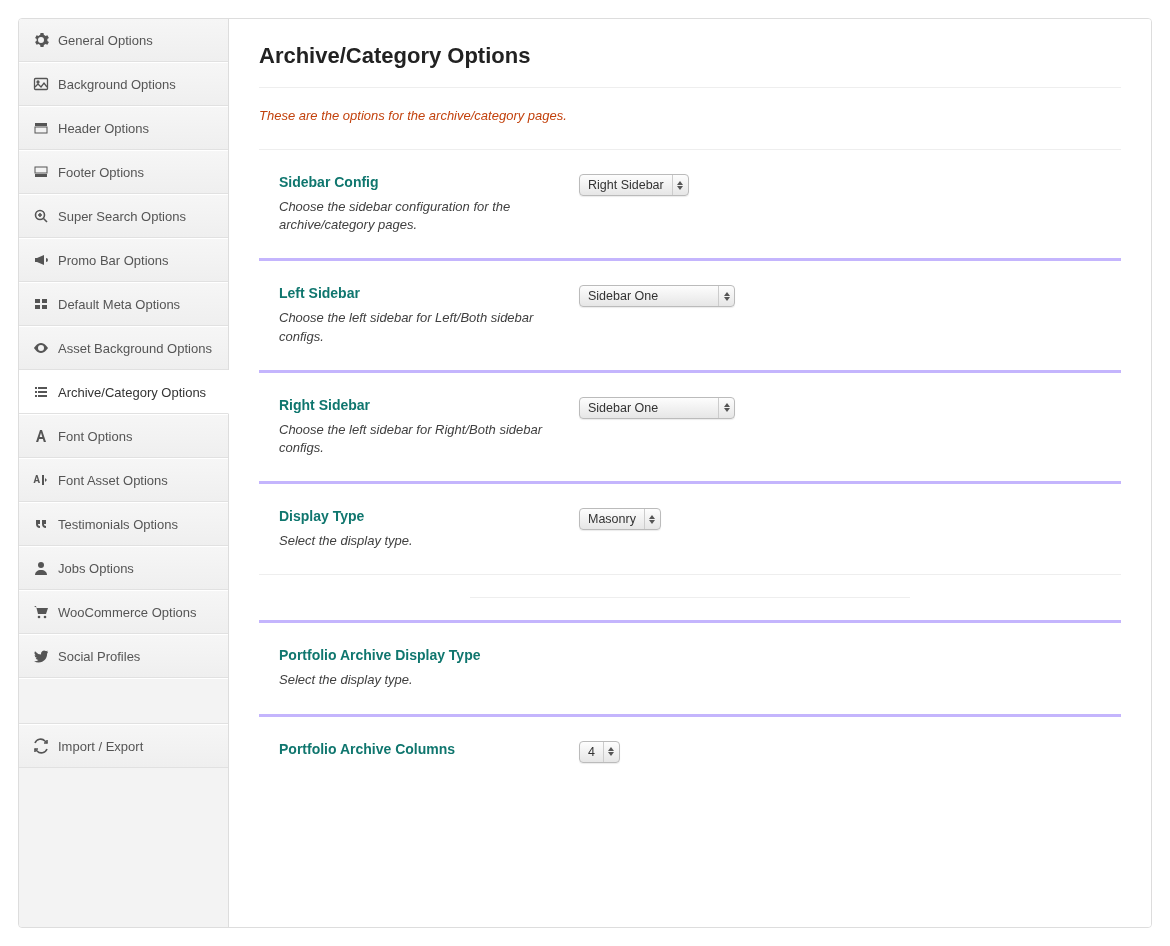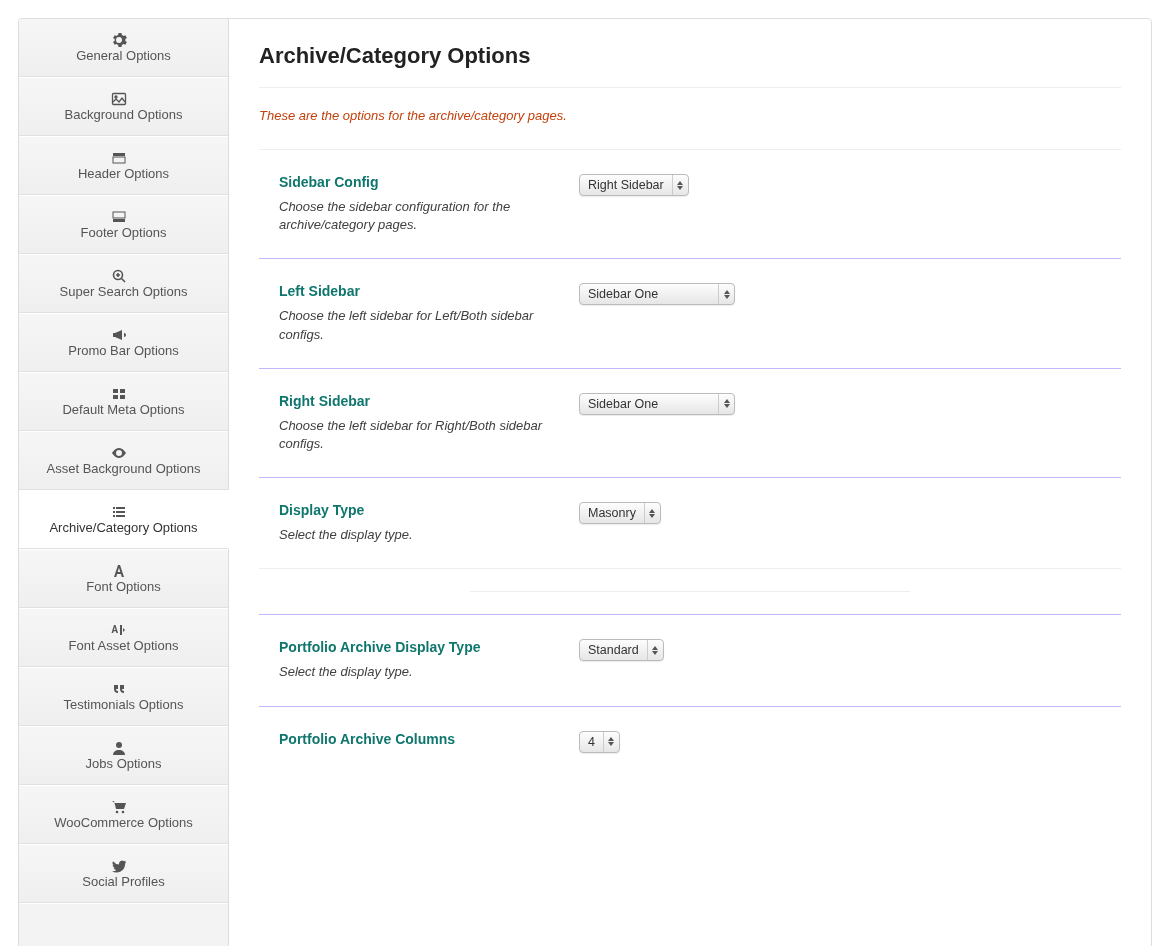--- a/index.html
+++ b/index.html
@@ -27,21 +27,20 @@
     .sidebar-item {
       display: flex;
       align-items: center;
       padding: 13px 14px;
       color: #555;
       cursor: pointer;
       border-top: 1px solid #fff;
       border-bottom: 1px solid #e1e1e1;
       background: linear-gradient(#f6f6f6, #efefef);
       font-size: 13px;
-      flex-direction: column;
     }
     .sidebar-item:first-child { border-top: none; }
     .sidebar-item.active {
       background: #fff;
       color: #333;
       border-right: 1px solid #fff;
       margin-right: -1px;
     }
     .sidebar-icon {
       width: 16px;
@@ -74,21 +73,21 @@
     }
     .page-intro {
       font-style: italic;
       color: #c2410c;
       padding: 20px 0 26px;
       font-size: 13px;
     }
     .option-row {
       display: flex;
       padding: 24px 0;
-      border-top: 1px solid #c4b5fd;
+      border-top: 3px solid #c4b5fd;
     }
     .option-row:first-of-type { border-top: 1px solid #eee; }
     .option-left {
       width: 320px;
       padding-right: 30px;
       padding-left: 20px;
     }
     .option-title {
       font-weight: bold;
       color: #0f766e;
@@ -366,27 +365,20 @@
             </div></div>
         </div>
         <div class="spacer-row">
           <div class="spacer-inner"></div>
         </div>
         <div class="option-row">
           <div class="option-left">
             <div class="option-title">Portfolio Archive Display Type</div>
             <div class="option-desc">Select the display type.</div>
           </div>
-          <div class="option-right"><div class="faux-select">
-              <span class="faux-select-text">Standard</span>
-              <span class="faux-select-caret">
-                <span class="caret-up"></span>
-                <span class="caret-down"></span>
-              </span>
-            </div></div>
         </div>
         <div class="option-row">
           <div class="option-left">
             <div class="option-title">Portfolio Archive Columns</div>
           </div>
           <div class="option-right"><div class="faux-select">
               <span class="faux-select-text">4</span>
               <span class="faux-select-caret">
                 <span class="caret-up"></span>
                 <span class="caret-down"></span>

